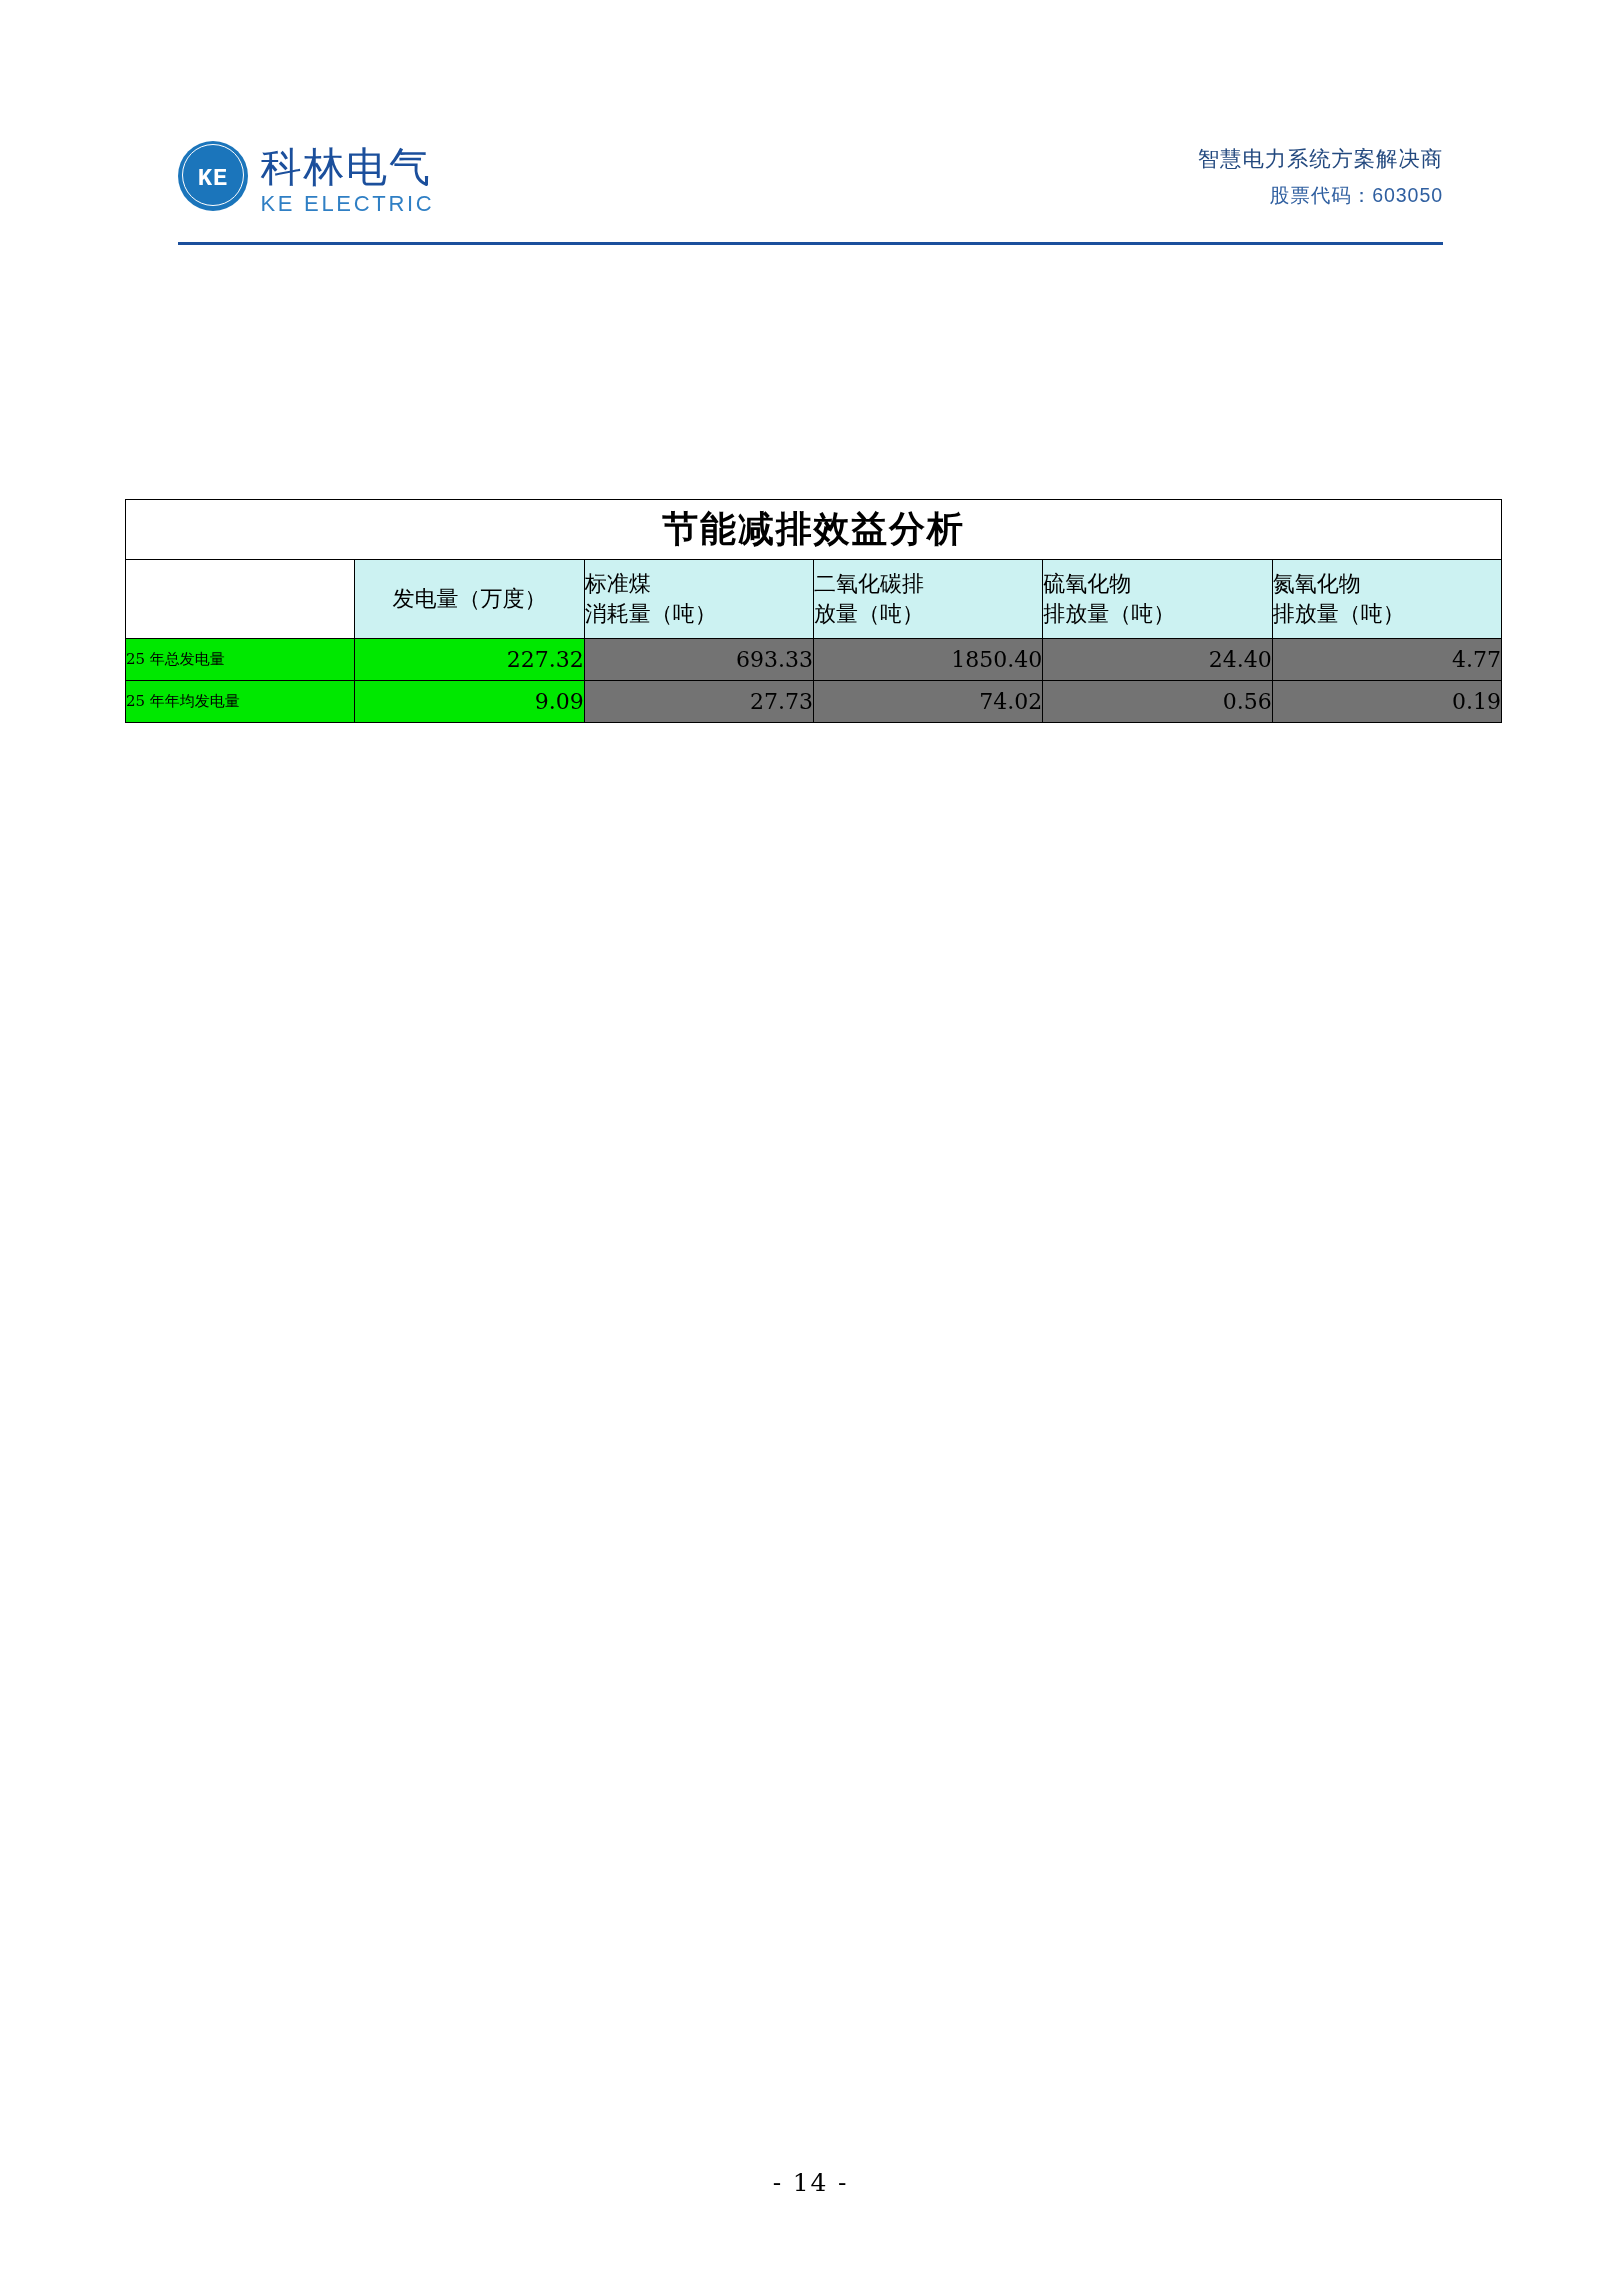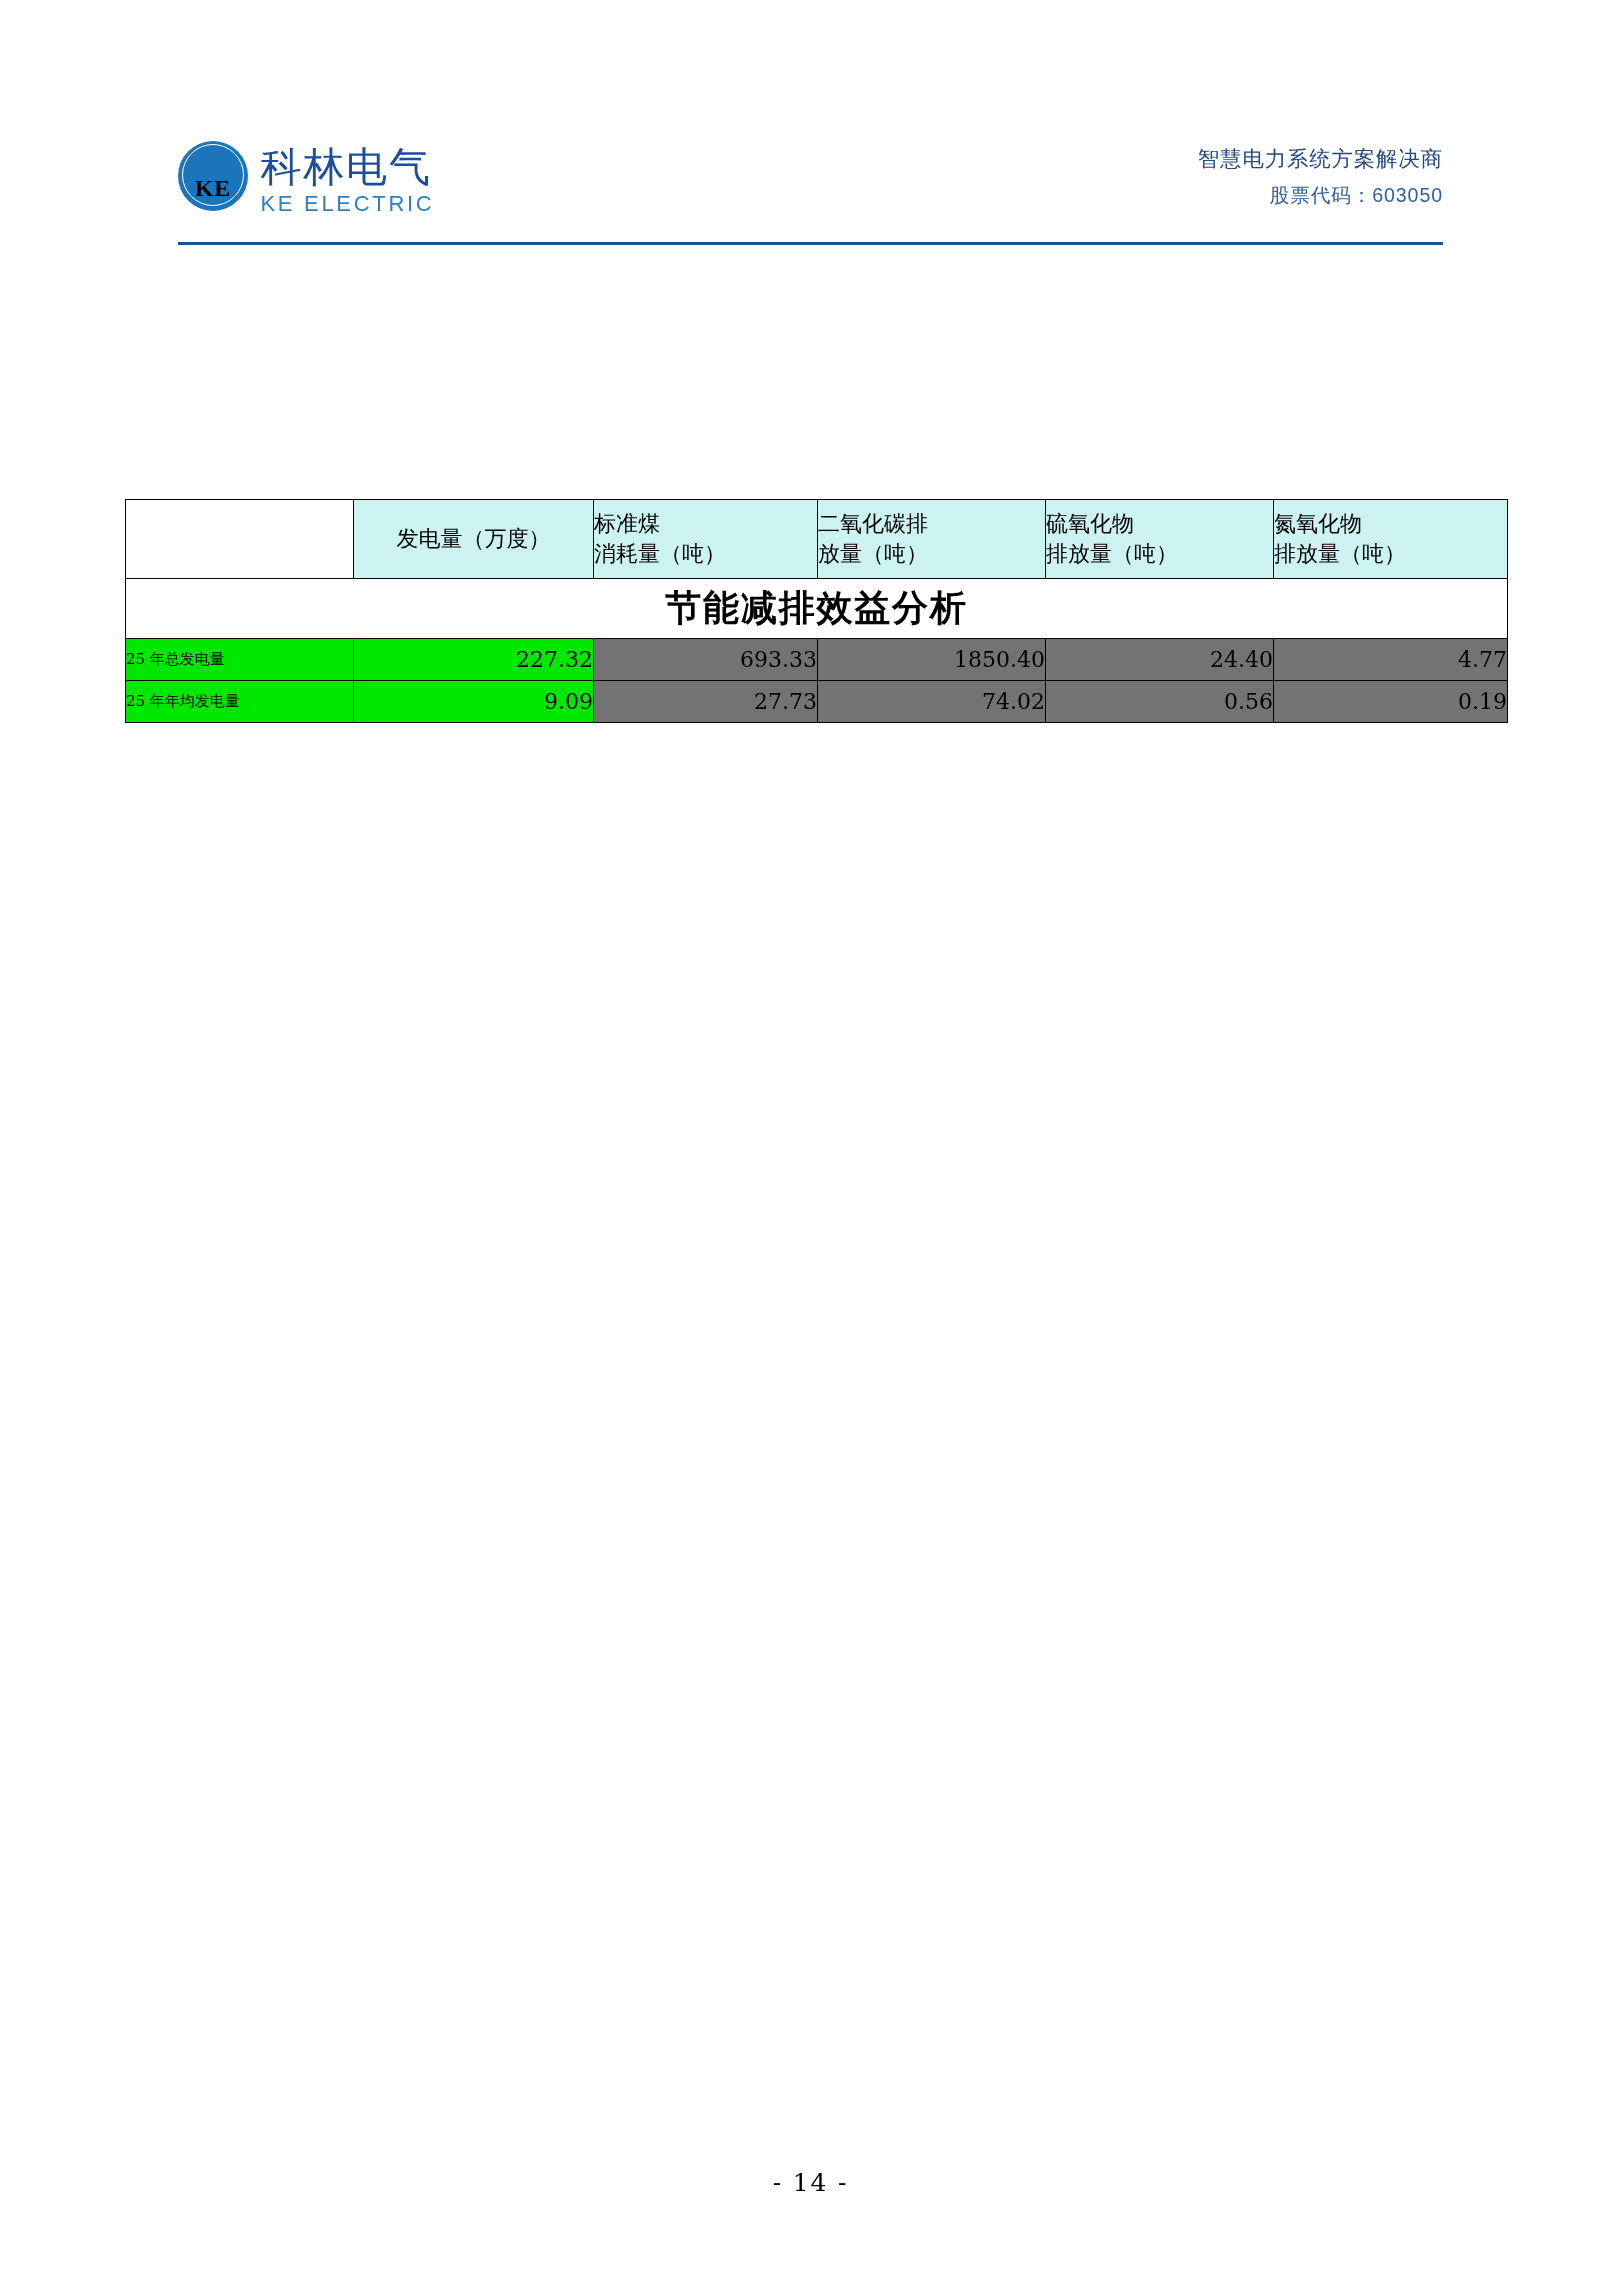--- a/index.html
+++ b/index.html
@@ -50,30 +50,30 @@
   .logo-mark .ring {
     position: absolute;
     left: 3.6px; top: 3.6px;
     width: 62px; height: 62px;
     border-radius: 50%;
     border: 1.8px solid #ffffff;
     box-sizing: border-box;
   }
   .logo-mark .ke {
     position: absolute;
-    left: 0; top: 13px;
+    left: 0; top: 3px;
     width: 70px; height: 70px;
     display: flex;
     align-items: center;
     justify-content: center;
-    color: #000000;
+    color: #ffffff;
     font-size: 24px;
     font-weight: bold;
     letter-spacing: 0.9px;
-    font-family: Liberation Serif, serif;
+    font-family: Liberation Mono, monospace;
   }
   .logo-text {
     display: flex;
     flex-direction: column;
     justify-content: center;
   }
   .logo-cn {
     font-size: 41px;
     font-weight: normal;
     color: #1b4f9c;
@@ -234,41 +234,41 @@
       <div class="header-code">股票代码：603050</div>
     </div>
   </div>
   <div class="header-rule"></div>
 
 
   <div class="table-wrap">
     <table class="benefit">
       <tbody>
           <tr>
+        <td class="tbl-title" colspan="6">节能减排效益分析</td>
+      </tr>
+      <tr>
         <td class="hdr blank" style="width:227px"></td>
         <td class="hdr center" style="width:239px">发电量（万度）</td>
         <td class="hdr" style="width:223px">
           <div>标准煤</div>
           <div>消耗量（吨）</div>
         </td>
         <td class="hdr" style="width:227px">
           <div>二氧化碳排</div>
           <div>放量（吨）</div>
         </td>
         <td class="hdr" style="width:227px">
           <div>硫氧化物</div>
           <div>排放量（吨）</div>
         </td>
         <td class="hdr" style="width:233px">
           <div>氮氧化物</div>
           <div>排放量（吨）</div>
         </td>
-      </tr>
-      <tr>
-        <td class="tbl-title" colspan="6">节能减排效益分析</td>
       </tr>
       <tr>
         <td class="rowlabel">25 年总发电量</td>
         <td class="valgreen">227.32</td>
         <td class="valyellow">693.33</td>
         <td class="valyellow">1850.40</td>
         <td class="valyellow">24.40</td>
         <td class="valyellow">4.77</td>
       </tr>
       <tr>

